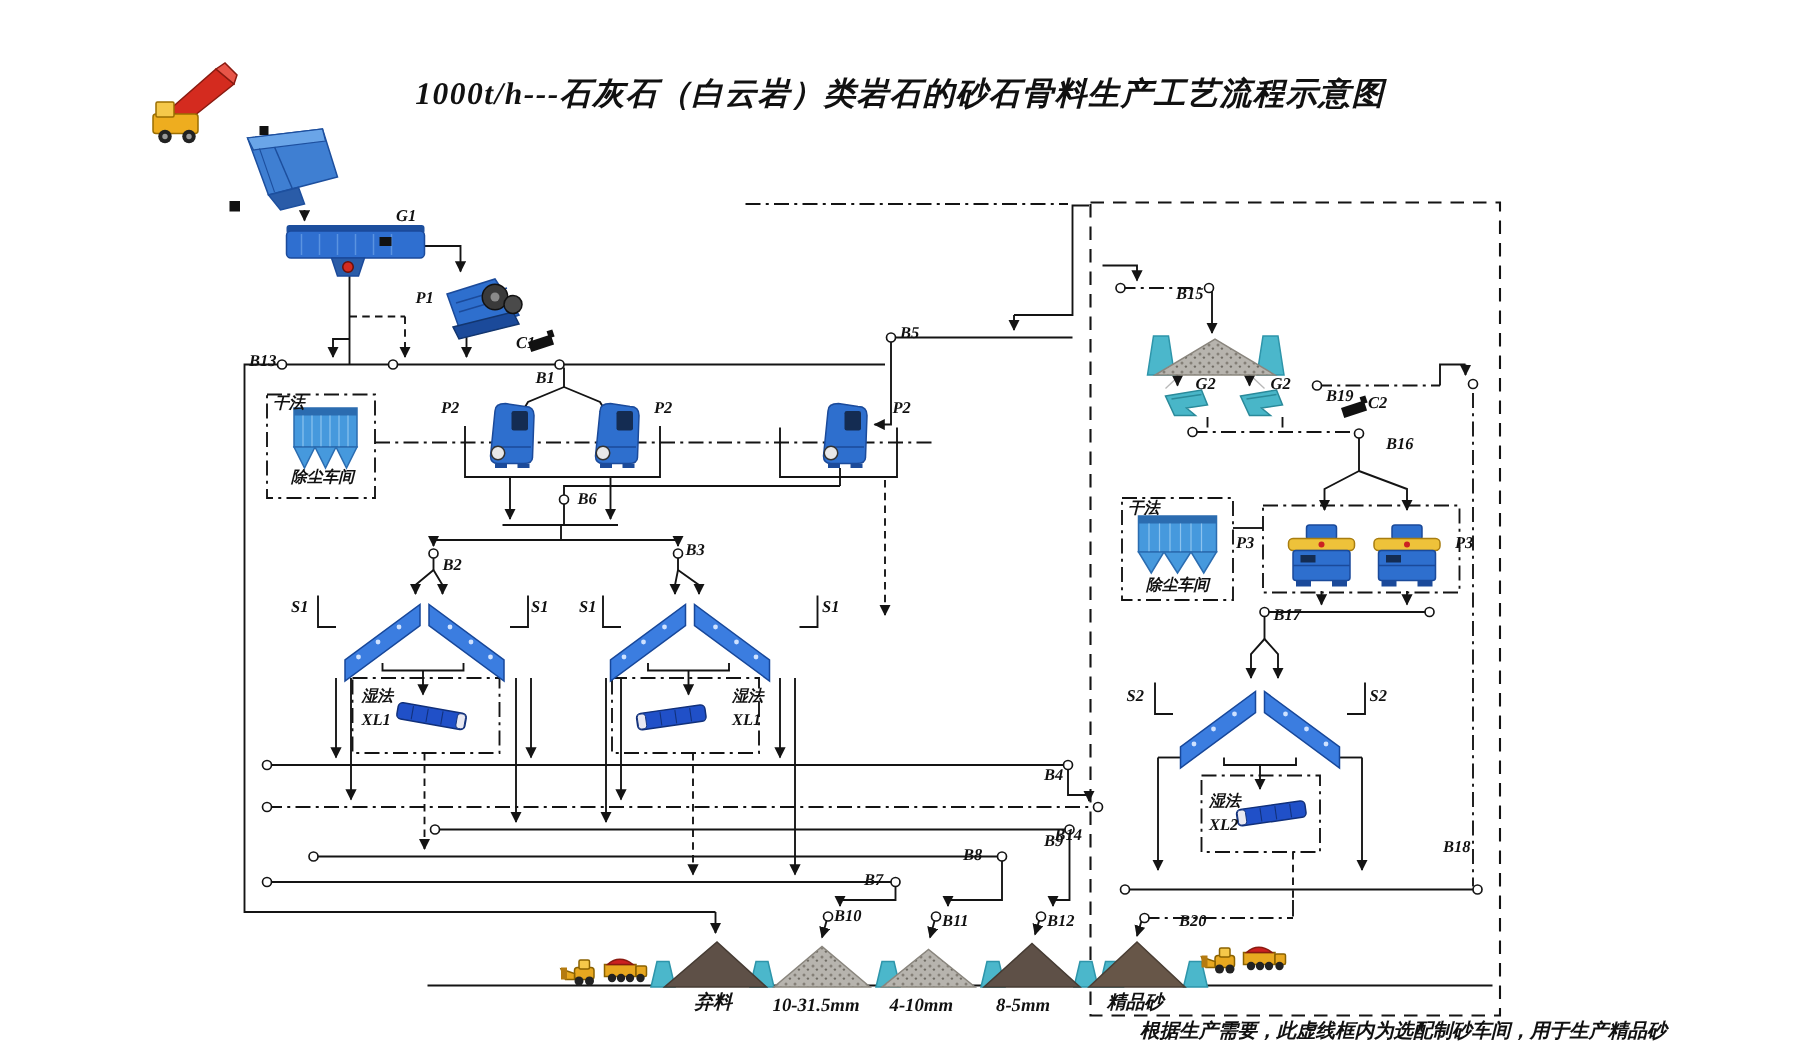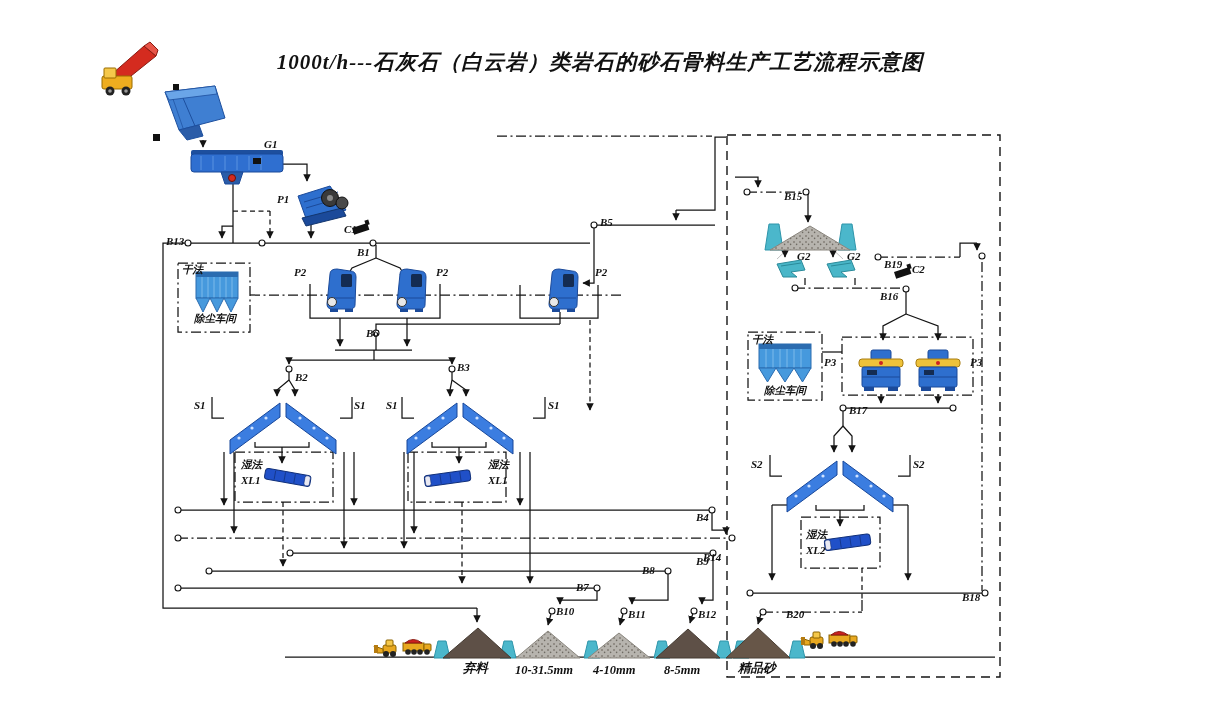--- a/index.html
+++ b/index.html
@@ -451,21 +451,21 @@
 
 <span class="lbl" style="left:166px;top:236px">B13</span>
 <span class="lbl" style="left:264px;top:139px">G1</span>
 <span class="lbl" style="left:277px;top:194px">P1</span>
 <span class="lbl" style="left:344px;top:224px">C1</span>
 <span class="lbl" style="left:357px;top:247px">B1</span>
 <span class="lbl" style="left:600px;top:217px">B5</span>
 <span class="lbl" style="left:294px;top:267px">P2</span>
 <span class="lbl" style="left:436px;top:267px">P2</span>
 <span class="lbl" style="left:595px;top:267px">P2</span>
-<span class="lbl" style="left:366px;top:328px">B6</span>
+<span class="lbl" style="left:385px;top:328px">B6</span>
 <span class="lbl" style="left:295px;top:372px">B2</span>
 <span class="lbl" style="left:457px;top:362px">B3</span>
 <span class="lbl" style="left:194px;top:400px">S1</span>
 <span class="lbl" style="left:354px;top:400px">S1</span>
 <span class="lbl" style="left:386px;top:400px">S1</span>
 <span class="lbl" style="left:548px;top:400px">S1</span>
 <span class="lbl zh" style="left:241px;top:460px">湿法</span>
 <span class="lbl" style="left:241px;top:475px">XL1</span>
 <span class="lbl zh" style="left:488px;top:460px">湿法</span>
 <span class="lbl" style="left:488px;top:475px">XL1</span>
@@ -476,34 +476,35 @@
 <span class="lbl" style="left:576px;top:582px">B7</span>
 <span class="lbl" style="left:556px;top:606px">B10</span>
 <span class="lbl" style="left:628px;top:609px">B11</span>
 <span class="lbl" style="left:698px;top:609px">B12</span>
 <span class="lbl" style="left:786px;top:609px">B20</span>
 <span class="lbl" style="left:784px;top:191px">B15</span>
 <span class="lbl" style="left:797px;top:251px">G2</span>
 <span class="lbl" style="left:847px;top:251px">G2</span>
 <span class="lbl" style="left:884px;top:259px">B19</span>
 <span class="lbl" style="left:912px;top:264px">C2</span>
-<span class="lbl" style="left:880px;top:291px">B16</span>
+<span class="lbl" style="left:924px;top:291px">B16</span>
 <span class="lbl zh" style="left:182px;top:265px">干法</span>
 <span class="lbl zh" style="left:194px;top:314px">除尘车间</span>
 <span class="lbl zh" style="left:752px;top:335px">干法</span>
 <span class="lbl zh" style="left:764px;top:386px">除尘车间</span>
 <span class="lbl" style="left:824px;top:357px">P3</span>
 <span class="lbl" style="left:970px;top:357px">P3</span>
 <span class="lbl" style="left:849px;top:405px">B17</span>
 <span class="lbl" style="left:751px;top:459px">S2</span>
 <span class="lbl" style="left:913px;top:459px">S2</span>
 <span class="lbl zh" style="left:806px;top:530px">湿法</span>
 <span class="lbl" style="left:806px;top:545px">XL2</span>
-<span class="lbl" style="left:962px;top:592px">B18</span>
+<span class="lbl" style="left:962px;top:560px">B18</span>
 
 <span class="lbl pl" style="left:463px;top:662px">弃料</span>
 <span class="lbl pl" style="left:515px;top:664px">10-31.5mm</span>
 <span class="lbl pl" style="left:593px;top:664px">4-10mm</span>
 <span class="lbl pl" style="left:664px;top:664px">8-5mm</span>
 <span class="lbl pl" style="left:738px;top:662px">精品砂</span>
 
+<div class="note">根据生产需要，此虚线框内为选配制砂车间，用于生产精品砂</div>
 
 </div>
 
 </body></html>

